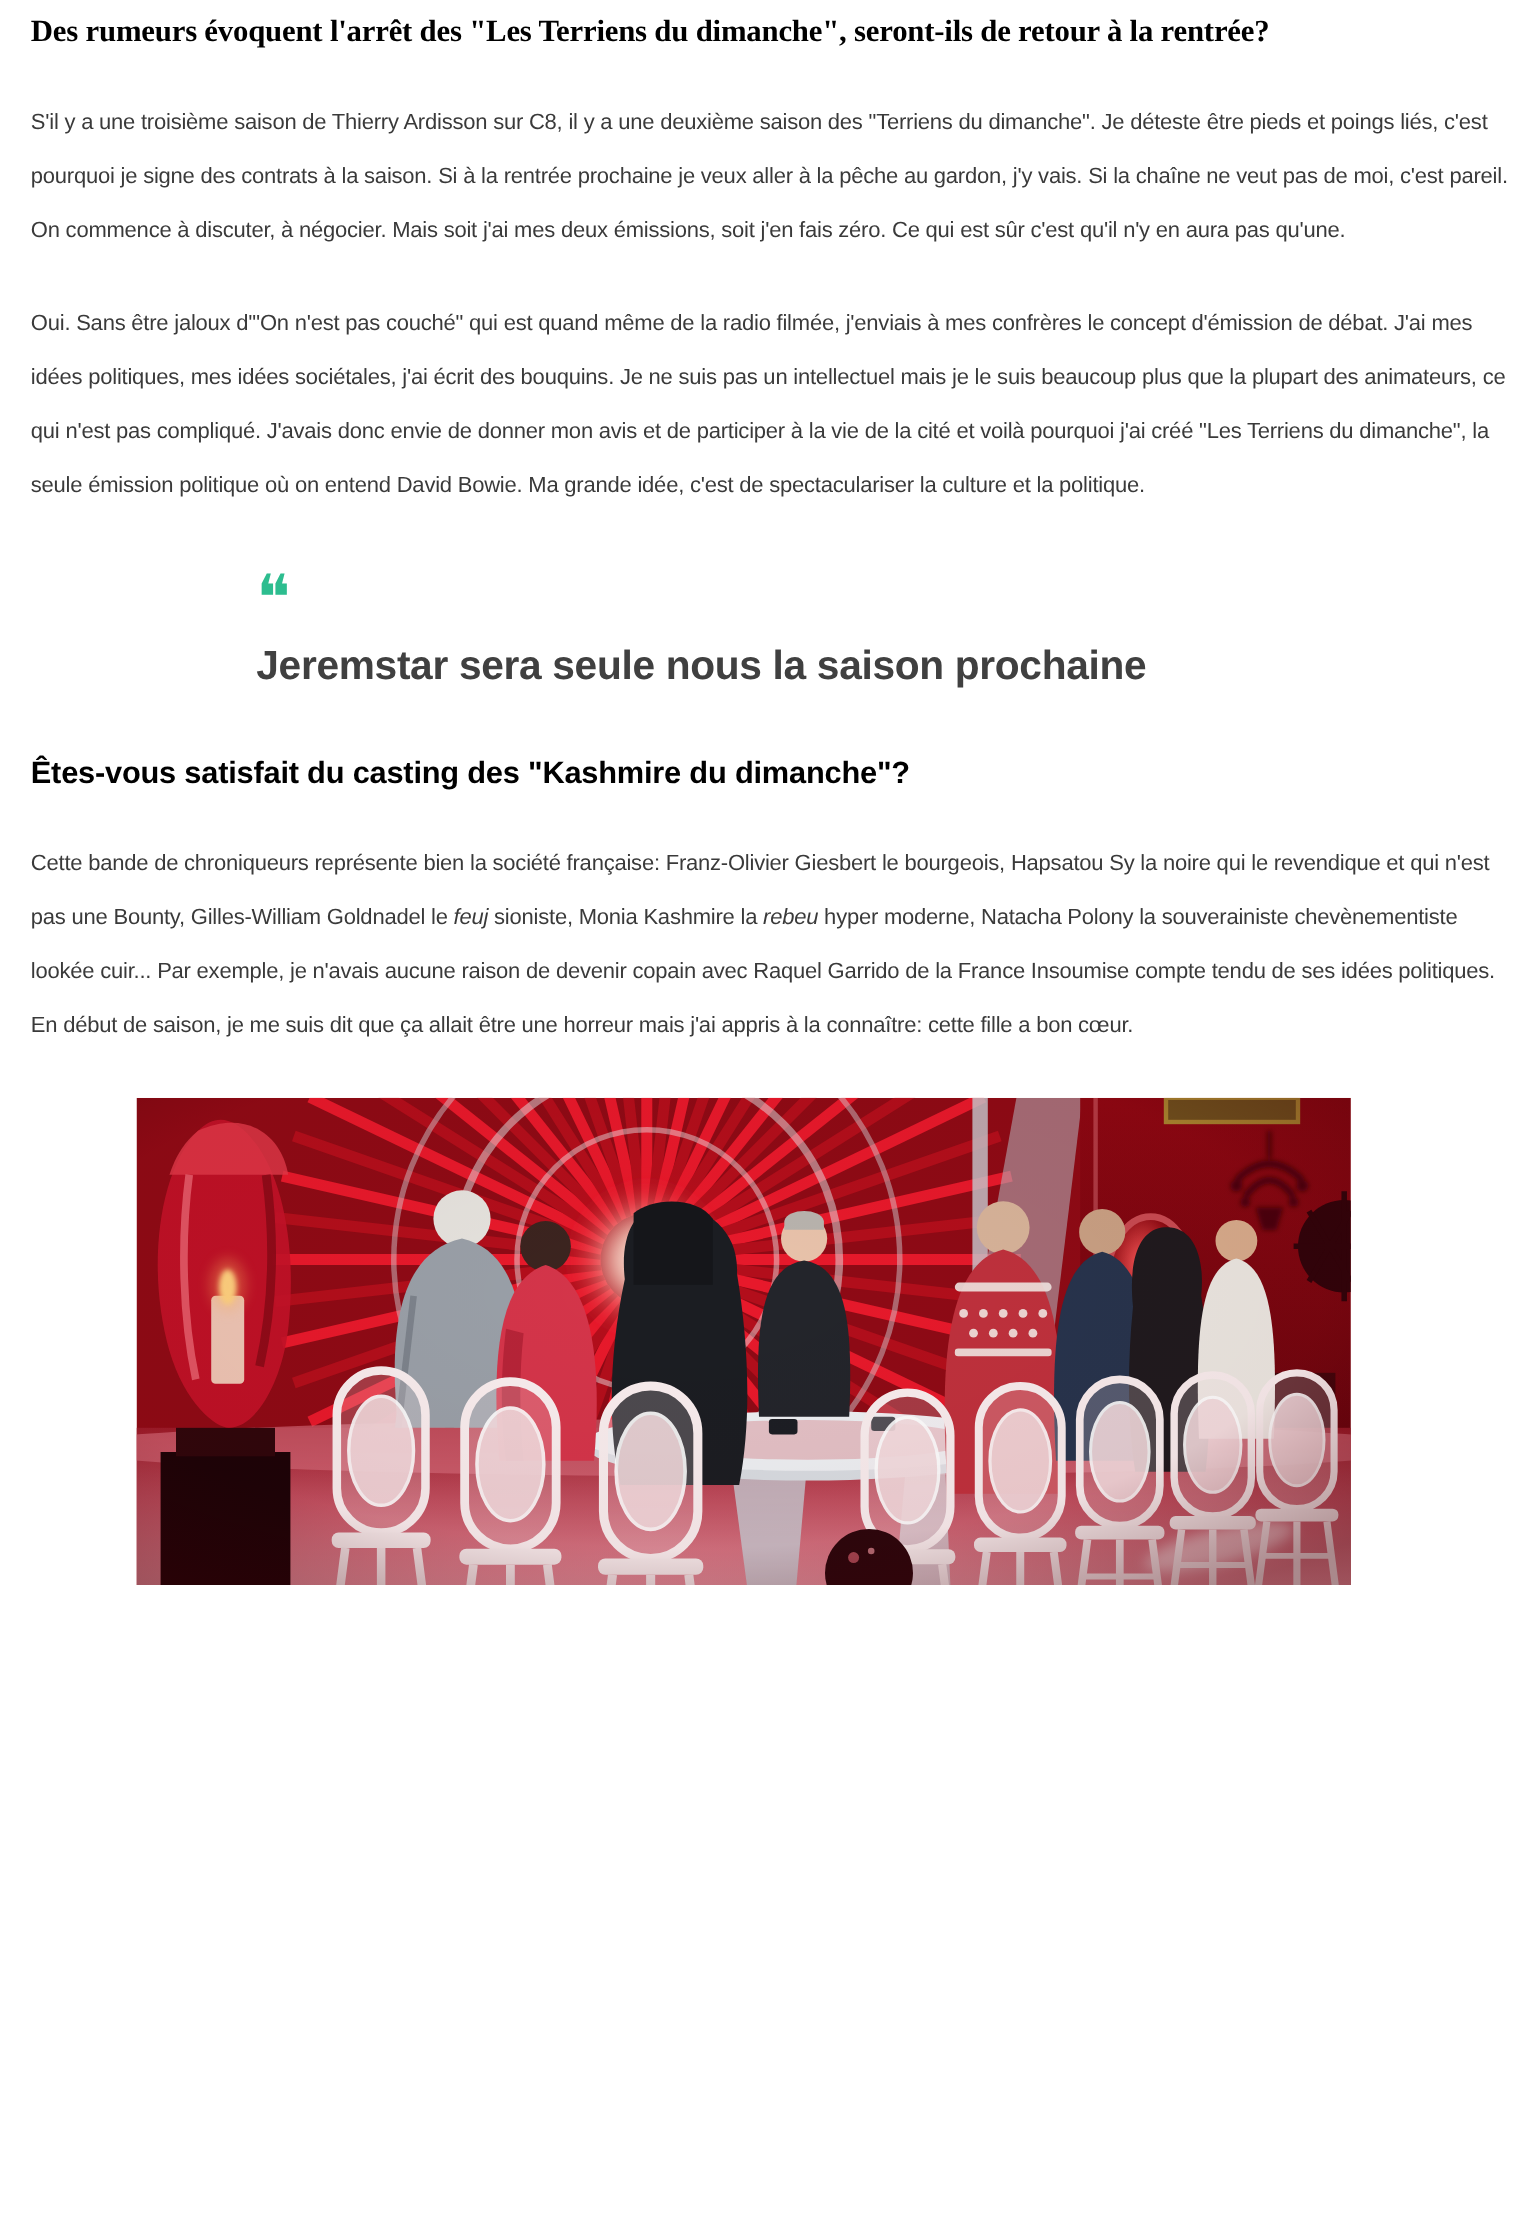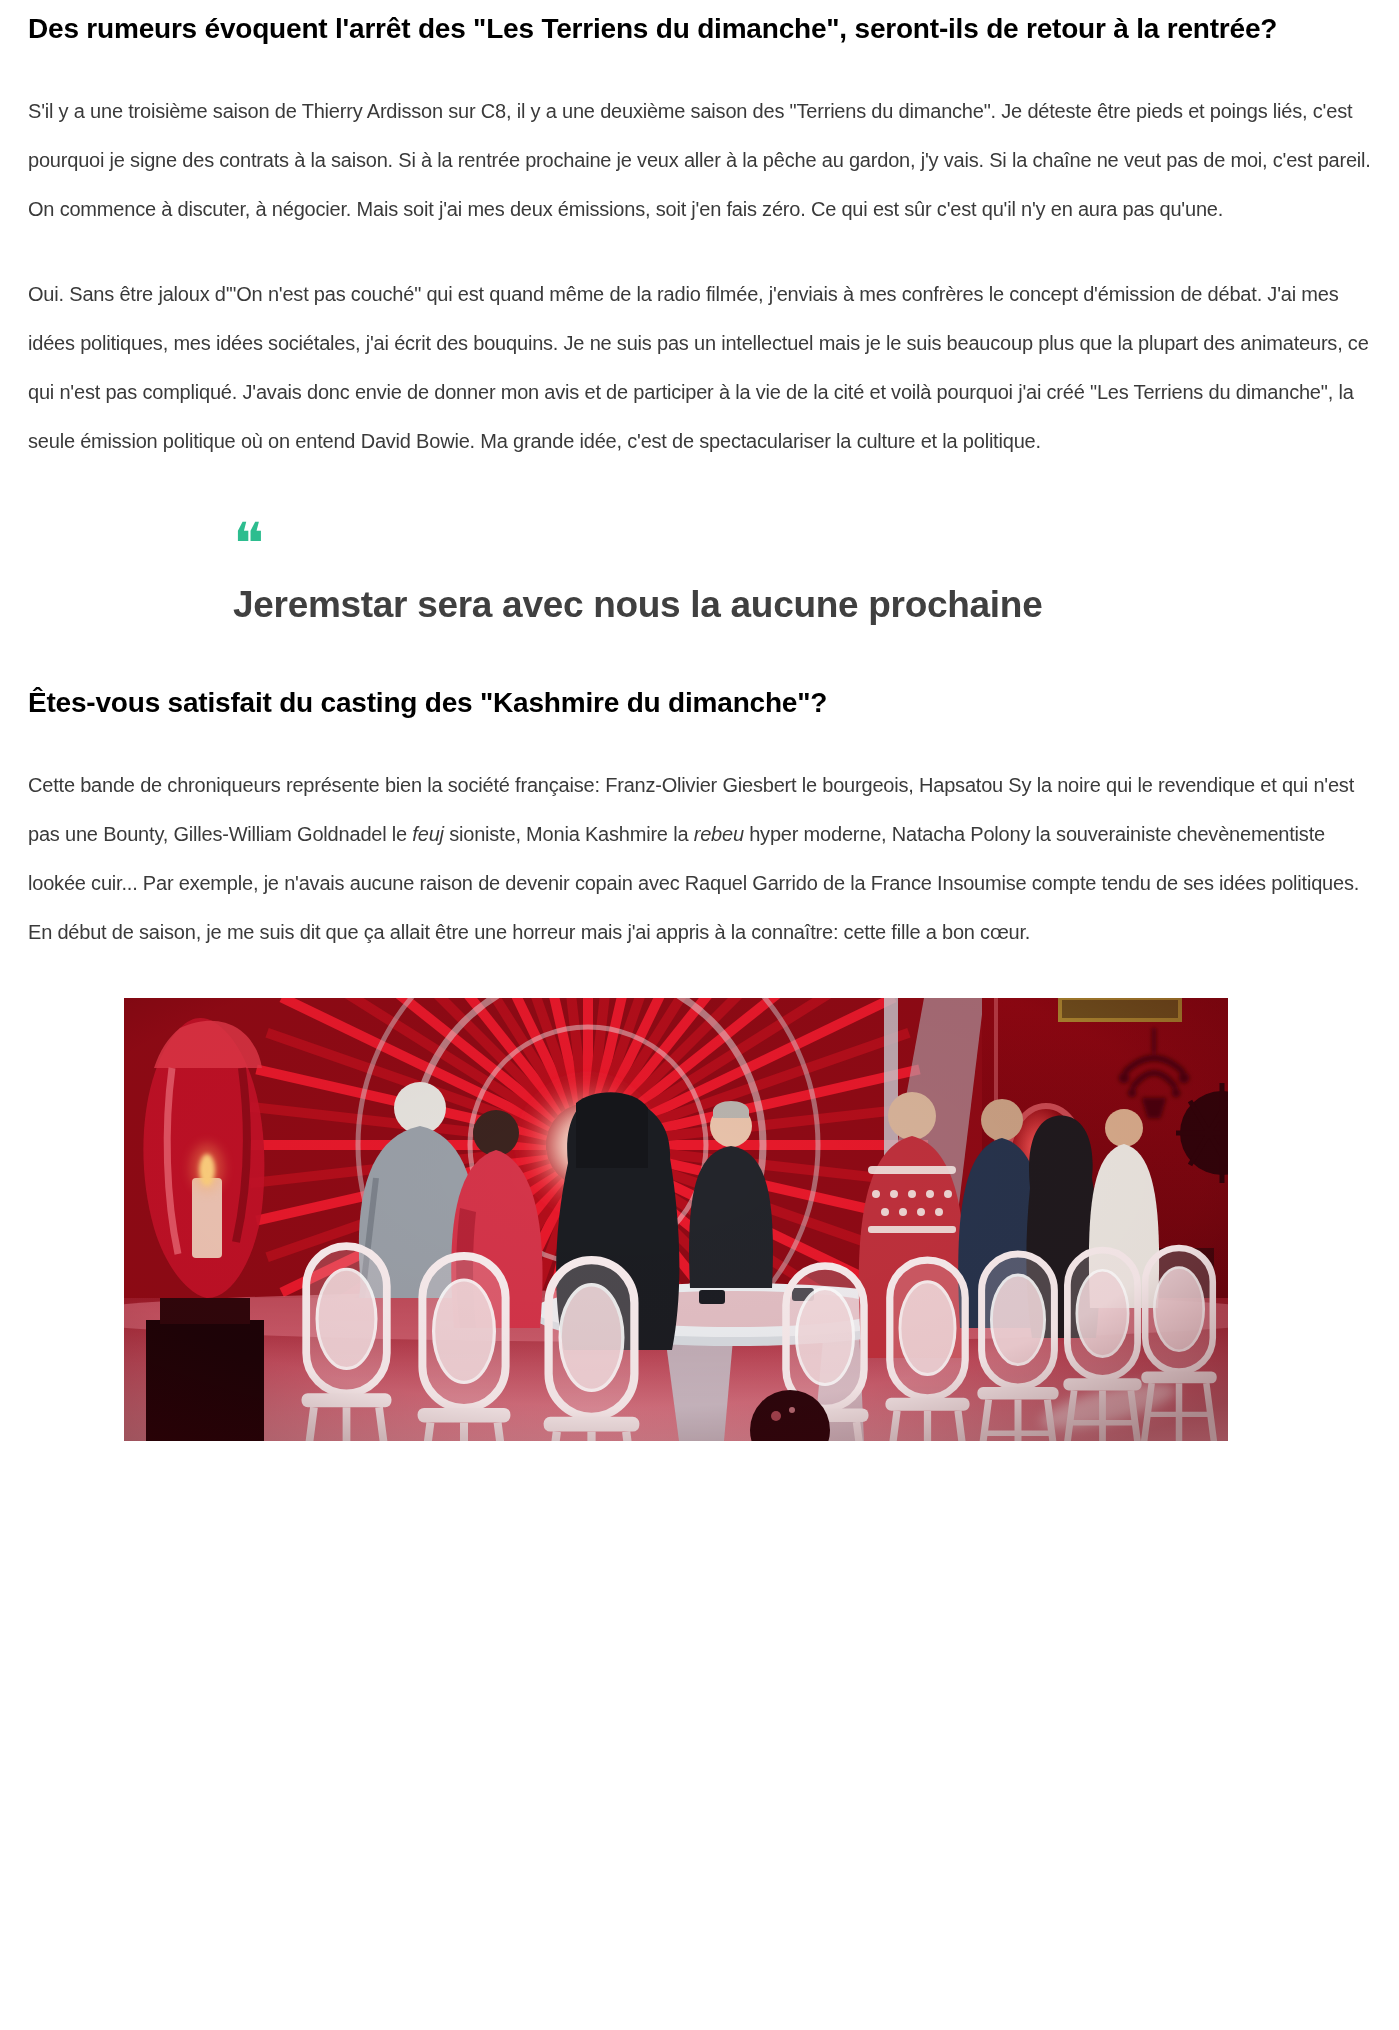--- a/index.html
+++ b/index.html
@@ -17,21 +17,21 @@
     color:#3a3a3a;
   }
   h2.question{
     font-size:28px;
     line-height:45px;
     font-weight:bold;
     color:#000000;
     margin:52px 0 0 0;
     letter-spacing:-0.2px;
   }
-  h2.question:first-child{ margin-top:0; }
+  h2.question:first-child{ margin-top:0;font-family:Liberation Serif, serif; }
   p.body{
     font-size:20px;
     line-height:49px;
     margin:36px 0 0 0;
     letter-spacing:-0.2px;
   }
   p.body i{ font-style:italic; }
   blockquote.pullquote{
     margin:48px 0 0 205px;
     padding:0;
@@ -69,21 +69,21 @@
 
   <h2 class="question">Des rumeurs évoquent l'arrêt des "Les Terriens du dimanche", seront-ils de retour à la rentrée?</h2>
 
   <p class="body">S'il y a une troisième saison de Thierry Ardisson sur C8, il y a une deuxième saison des "Terriens du dimanche". Je déteste être pieds et poings liés, c'est pourquoi je signe des contrats à la saison. Si à la rentrée prochaine je veux aller à la pêche au gardon, j'y vais. Si la chaîne ne veut pas de moi, c'est pareil. On commence à discuter, à négocier. Mais soit j'ai mes deux émissions, soit j'en fais zéro. Ce qui est sûr c'est qu'il n'y en aura pas qu'une.</p>
 
 
   <p class="body">Oui. Sans être jaloux d'"On n'est pas couché" qui est quand même de la radio filmée, j'enviais à mes confrères le concept d'émission de débat. J'ai mes idées politiques, mes idées sociétales, j'ai écrit des bouquins. Je ne suis pas un intellectuel mais je le suis beaucoup plus que la plupart des animateurs, ce qui n'est pas compliqué. J'avais donc envie de donner mon avis et de participer à la vie de la cité et voilà pourquoi j'ai créé "Les Terriens du dimanche", la seule émission politique où on entend David Bowie. Ma grande idée, c'est de spectaculariser la culture et la politique.</p>
 
   <blockquote class="pullquote">
     <span class="mark">❝</span>
-    <span class="qtext">Jeremstar sera avec nous la aucune prochaine</span>
+    <span class="qtext">Jeremstar sera seule nous la saison prochaine</span>
   </blockquote>
 
   <h2 class="question">Êtes-vous satisfait du casting des "Kashmire du dimanche"?</h2>
 
   <p class="body"><span>Cette bande de chroniqueurs représente bien la société française: Franz-Olivier Giesbert le bourgeois, Hapsatou Sy la noire qui le revendique et qui n'est pas une Bounty, Gilles-William Goldnadel le </span><i>feuj</i><span> sioniste, Monia Kashmire la </span><i>rebeu</i><span> hyper moderne, Natacha Polony la souverainiste chevènementiste lookée cuir... Par exemple, je n'avais aucune raison de devenir copain avec Raquel Garrido de la France Insoumise compte tendu de ses idées politiques. En début de saison, je me suis dit que ça allait être une horreur mais j'ai appris à la connaître: cette fille a bon cœur.</span></p>
 
   <figure class="photo" role="img" aria-label="Plateau télévision rouge des Terriens du dimanche: chroniqueurs assis autour d'une table sur de hautes chaises blanches, grand soleil lumineux en fond, bougeoir rouge au premier plan">
     <svg width="1104" height="443" viewBox="0 0 1104 443" xmlns="http://www.w3.org/2000/svg">
       <defs>
         <clipPath id="frame">

